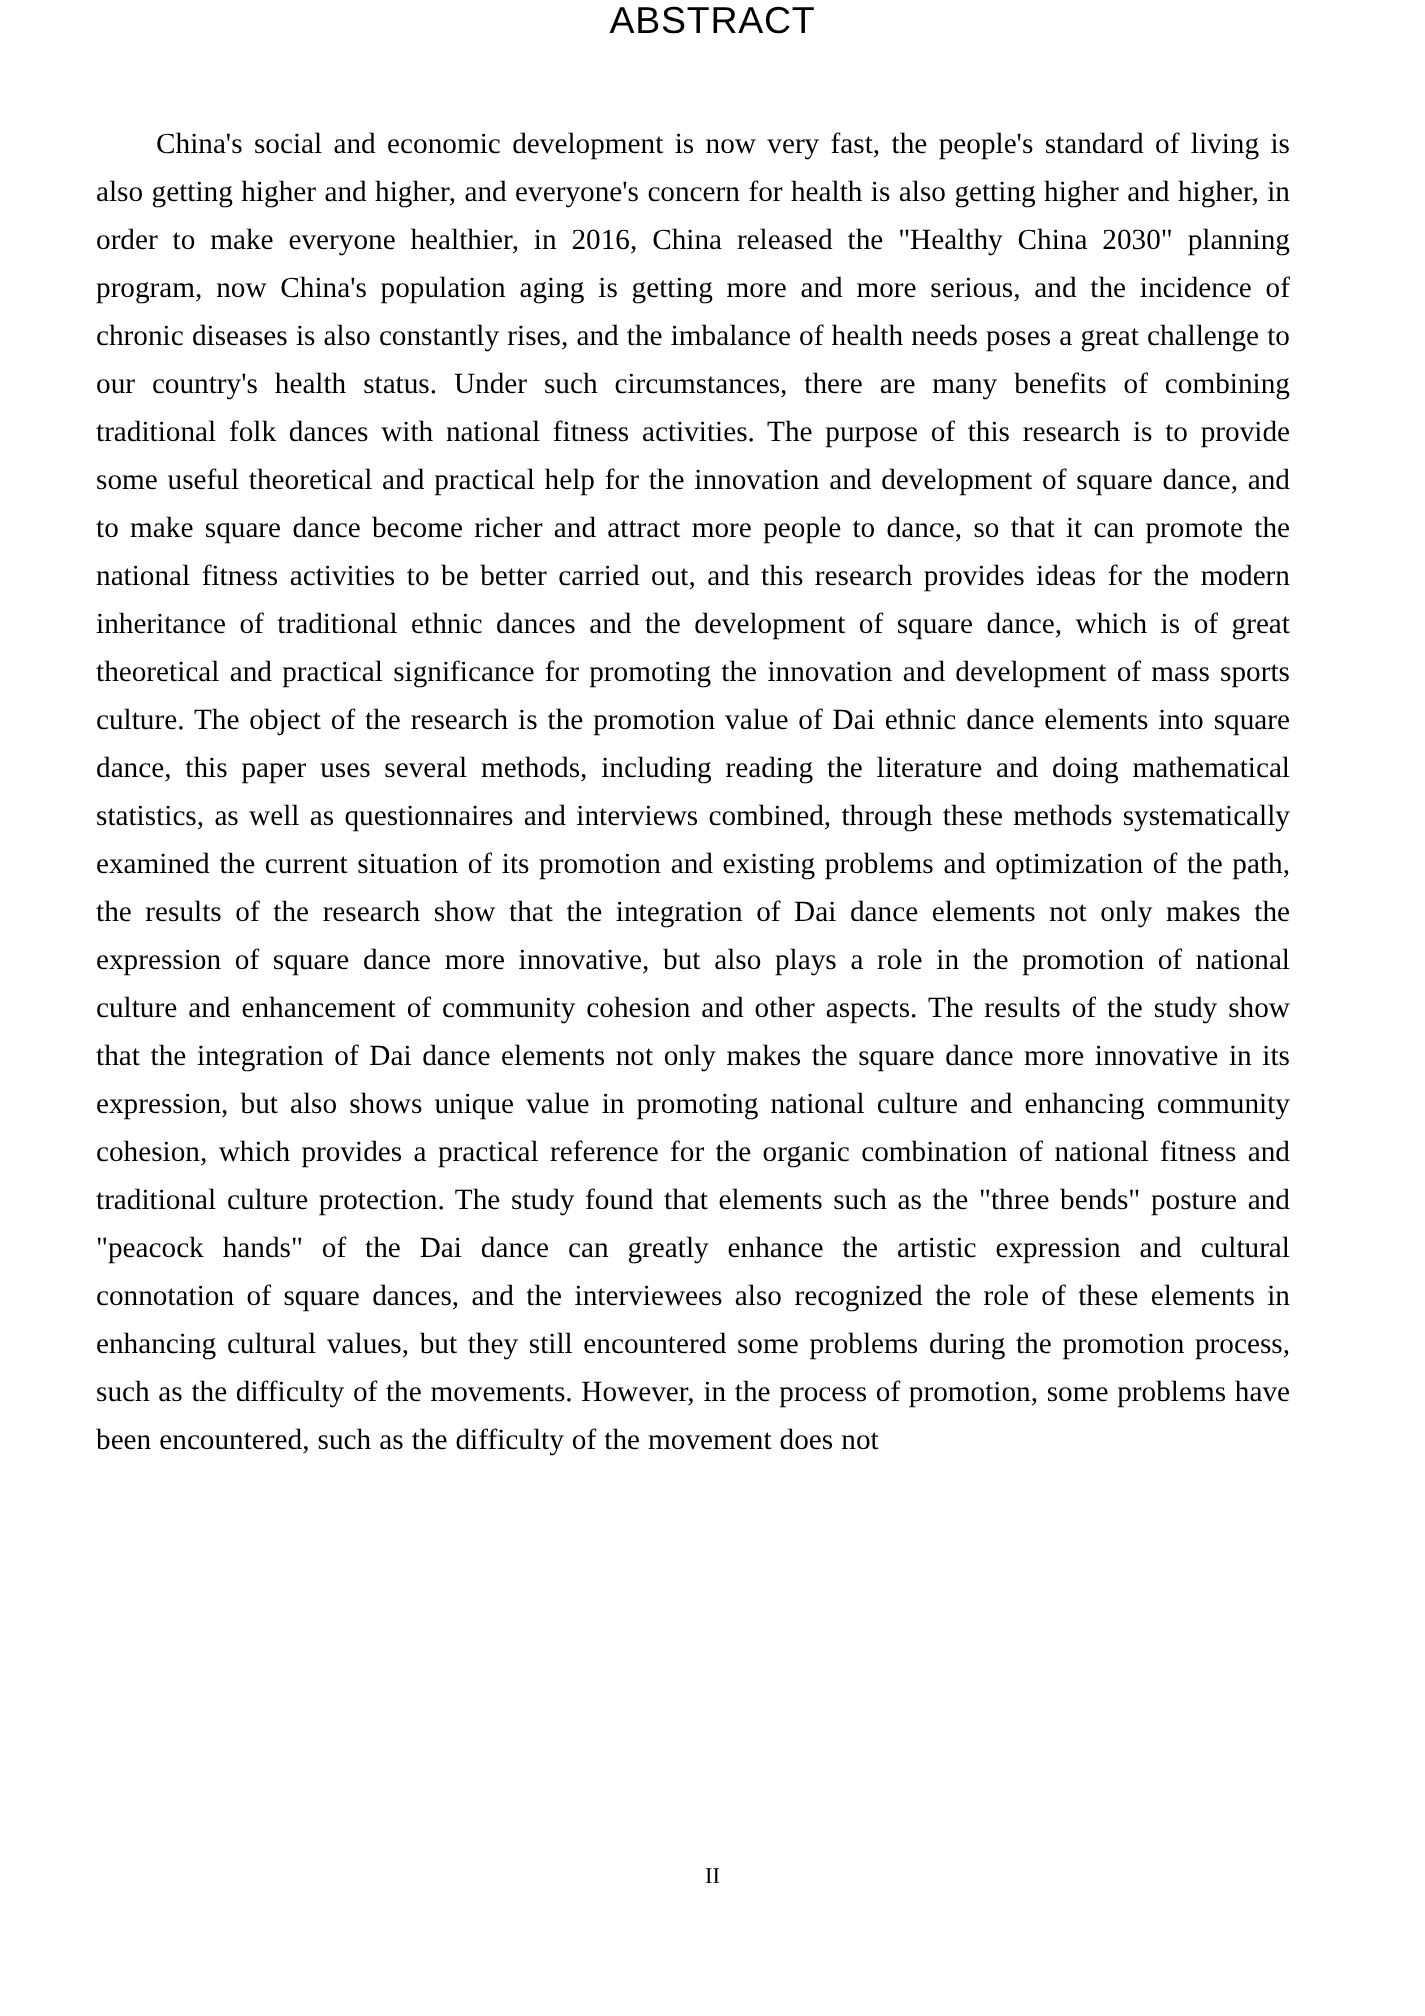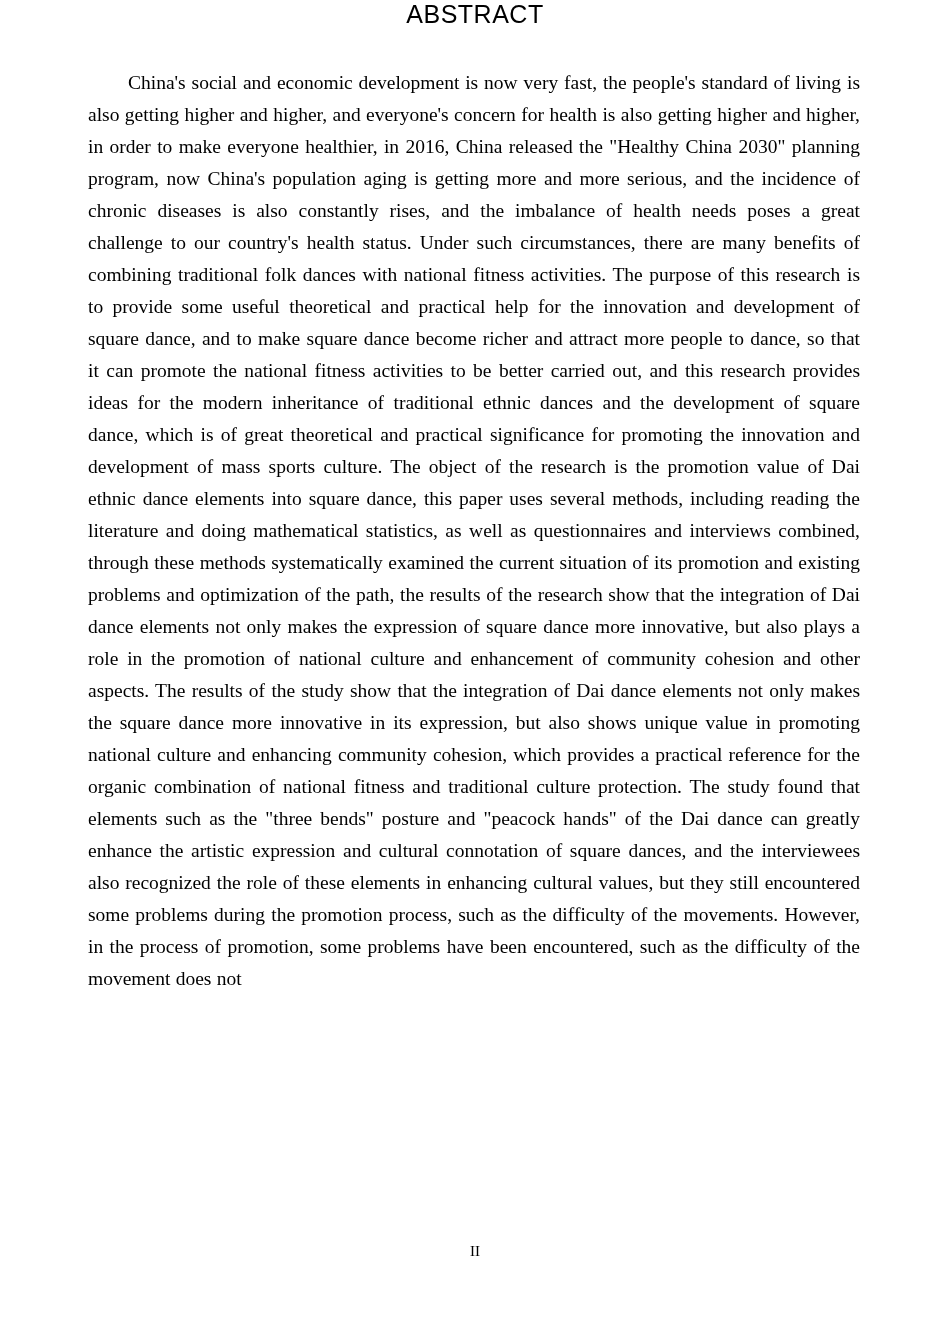--- a/index.html
+++ b/index.html
@@ -24,22 +24,22 @@
   }
   .doc-title {
     font-family: "Liberation Sans", sans-serif;
     font-size: 25px;
     font-weight: normal;
     text-align: center;
     margin: 0;
     letter-spacing: 0.5px;
   }
   .body-block {
-    margin-top: 38px;
-    padding-left: 88px;
+    margin-top: 52px;
+    padding-left: 64px;
     padding-right: 90px;
   }
   .para {
     font-size: 19.5px;
     line-height: 32px;
     text-align: justify;
     text-align-last: left;
     text-indent: 40px;
     margin: 0;
     word-spacing: 0.5px;

